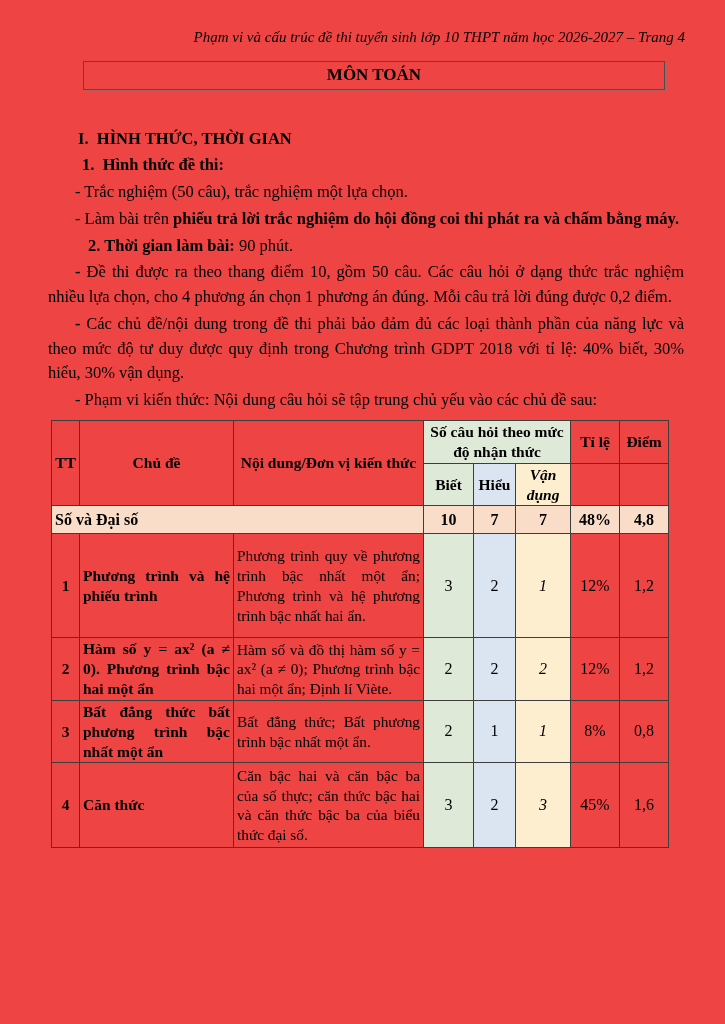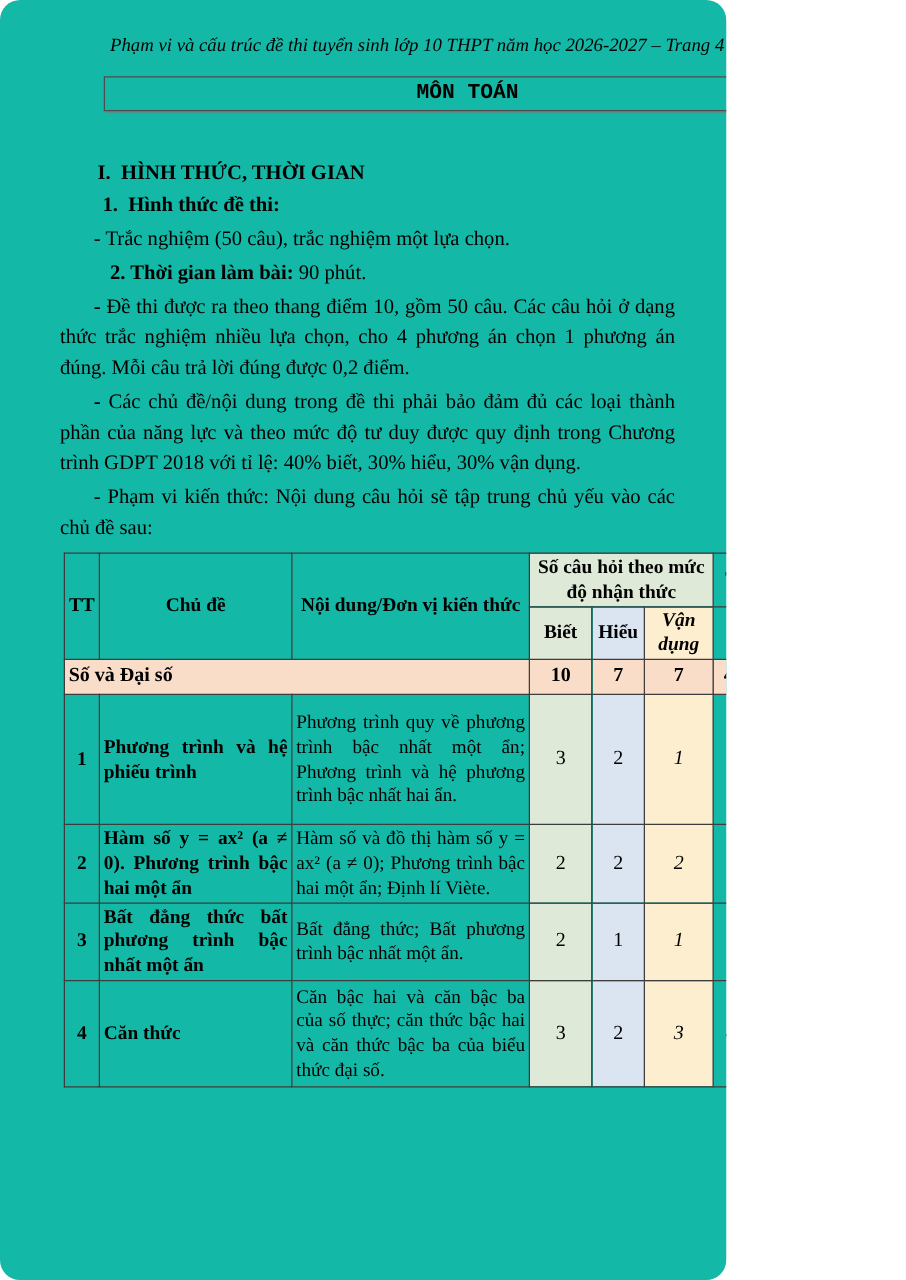--- a/index.html
+++ b/index.html
@@ -8,33 +8,32 @@
     --color-yellow:#FCEECE;
     --color-salmon:#F9DDC9;
     --color-border:#3d3d3d;
   }
   *{box-sizing:border-box;}
   html,body{margin:0;padding:0;}
   body{
     width:725px;height:1024px;background:#ffffff;color:#000;
     font-family:"Liberation Serif","DejaVu Serif",serif;
   }
-  .page{position:relative;width:581px;height:1024px;overflow:hidden;background:#14b8a6;border-radius:16px;}
+  .page{position:relative;width:725px;height:1024px;overflow:hidden;background:#ef4444;}
   .running-header{
     padding:28px 40px 0 88px;
     text-align:right;font-style:italic;font-size:15px;line-height:1.3;
     white-space:nowrap;
   }
   .title-box{
     margin:13px 0 0 83px;width:582px;
     border:1.5px solid #4d4d4d;
     box-shadow:1.5px 1.5px 0 rgba(120,120,120,.55);
     text-align:center;font-weight:bold;font-size:17px;
     padding:3px 0 4px 0;
-    font-family:Liberation Mono, monospace;
   }
   .doc{
     margin:37px 41px 0 48px;
     font-size:16.5px;line-height:1.5;text-align:justify;
   }
   .doc p{margin:2px 0;}
   .h{font-weight:bold;text-align:left;text-indent:30px;}
   .sub1{font-weight:bold;text-align:left;text-indent:34px;}
   .sub2{text-indent:40px;text-align:left;}
   .para{text-indent:27px;}
@@ -72,20 +71,21 @@
   <div class="running-header">Phạm vi và cấu trúc đề thi tuyển sinh lớp 10 THPT năm học 2026-2027 – Trang 4</div>
 
   <div class="title-box">
     <span>MÔN TOÁN</span>
   </div>
 
   <div class="doc">
     <p class="h">I.&nbsp; HÌNH THỨC, THỜI GIAN</p>
     <p class="sub1">1.&nbsp; Hình thức đề thi:</p>
     <p class="para">- Trắc nghiệm (50 câu), trắc nghiệm một lựa chọn.</p>
+    <p class="para"><span>- Làm bài trên </span><span class="bold">phiếu trả lời trắc nghiệm do hội đồng coi thi phát ra và chấm bằng máy.</span></p>
     <p class="sub2"><span class="bold">2. Thời gian làm bài:</span><span> 90 phút.</span></p>
     <p class="para"><span class="bold">- </span><span>Đề thi được ra theo thang điểm 10, gồm 50 câu. Các câu hỏi ở dạng thức trắc nghiệm nhiều lựa chọn, cho 4 phương án chọn 1 phương án đúng. Mỗi câu trả lời đúng được 0,2 điểm.</span></p>
     <p class="para"><span class="bold">- </span><span>Các chủ đề/nội dung trong đề thi phải bảo đảm đủ các loại thành phần của năng lực và theo mức độ tư duy được quy định trong Chương trình GDPT 2018 với tỉ lệ: 40% biết, 30% hiểu, 30% vận dụng.</span></p>
     <p class="para">- Phạm vi kiến thức: Nội dung câu hỏi sẽ tập trung chủ yếu vào các chủ đề sau:</p>
   </div>
 
   <table class="exam">
     <colgroup>
       <col style="width:28px">
         <col style="width:154px">

